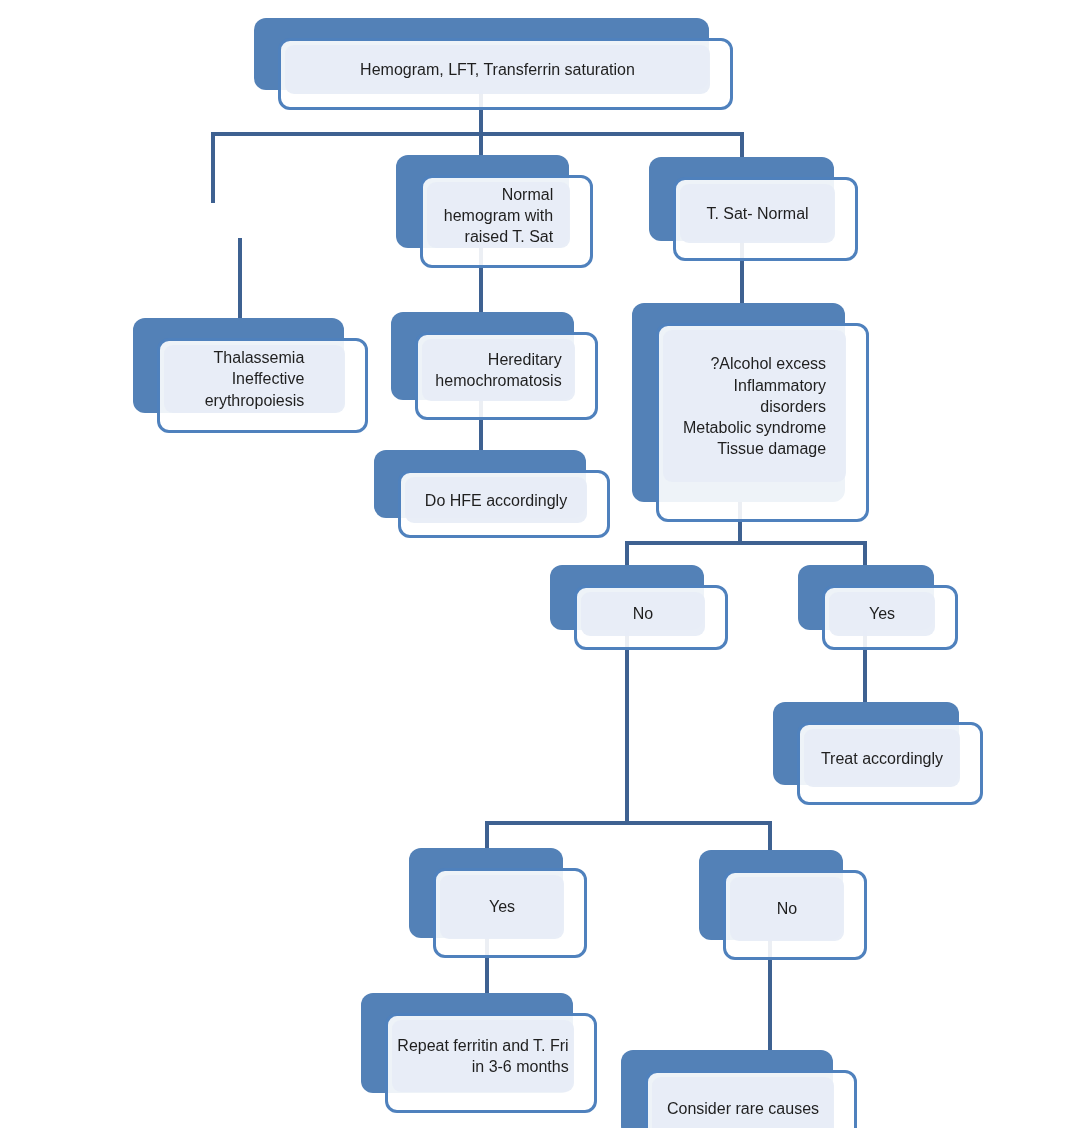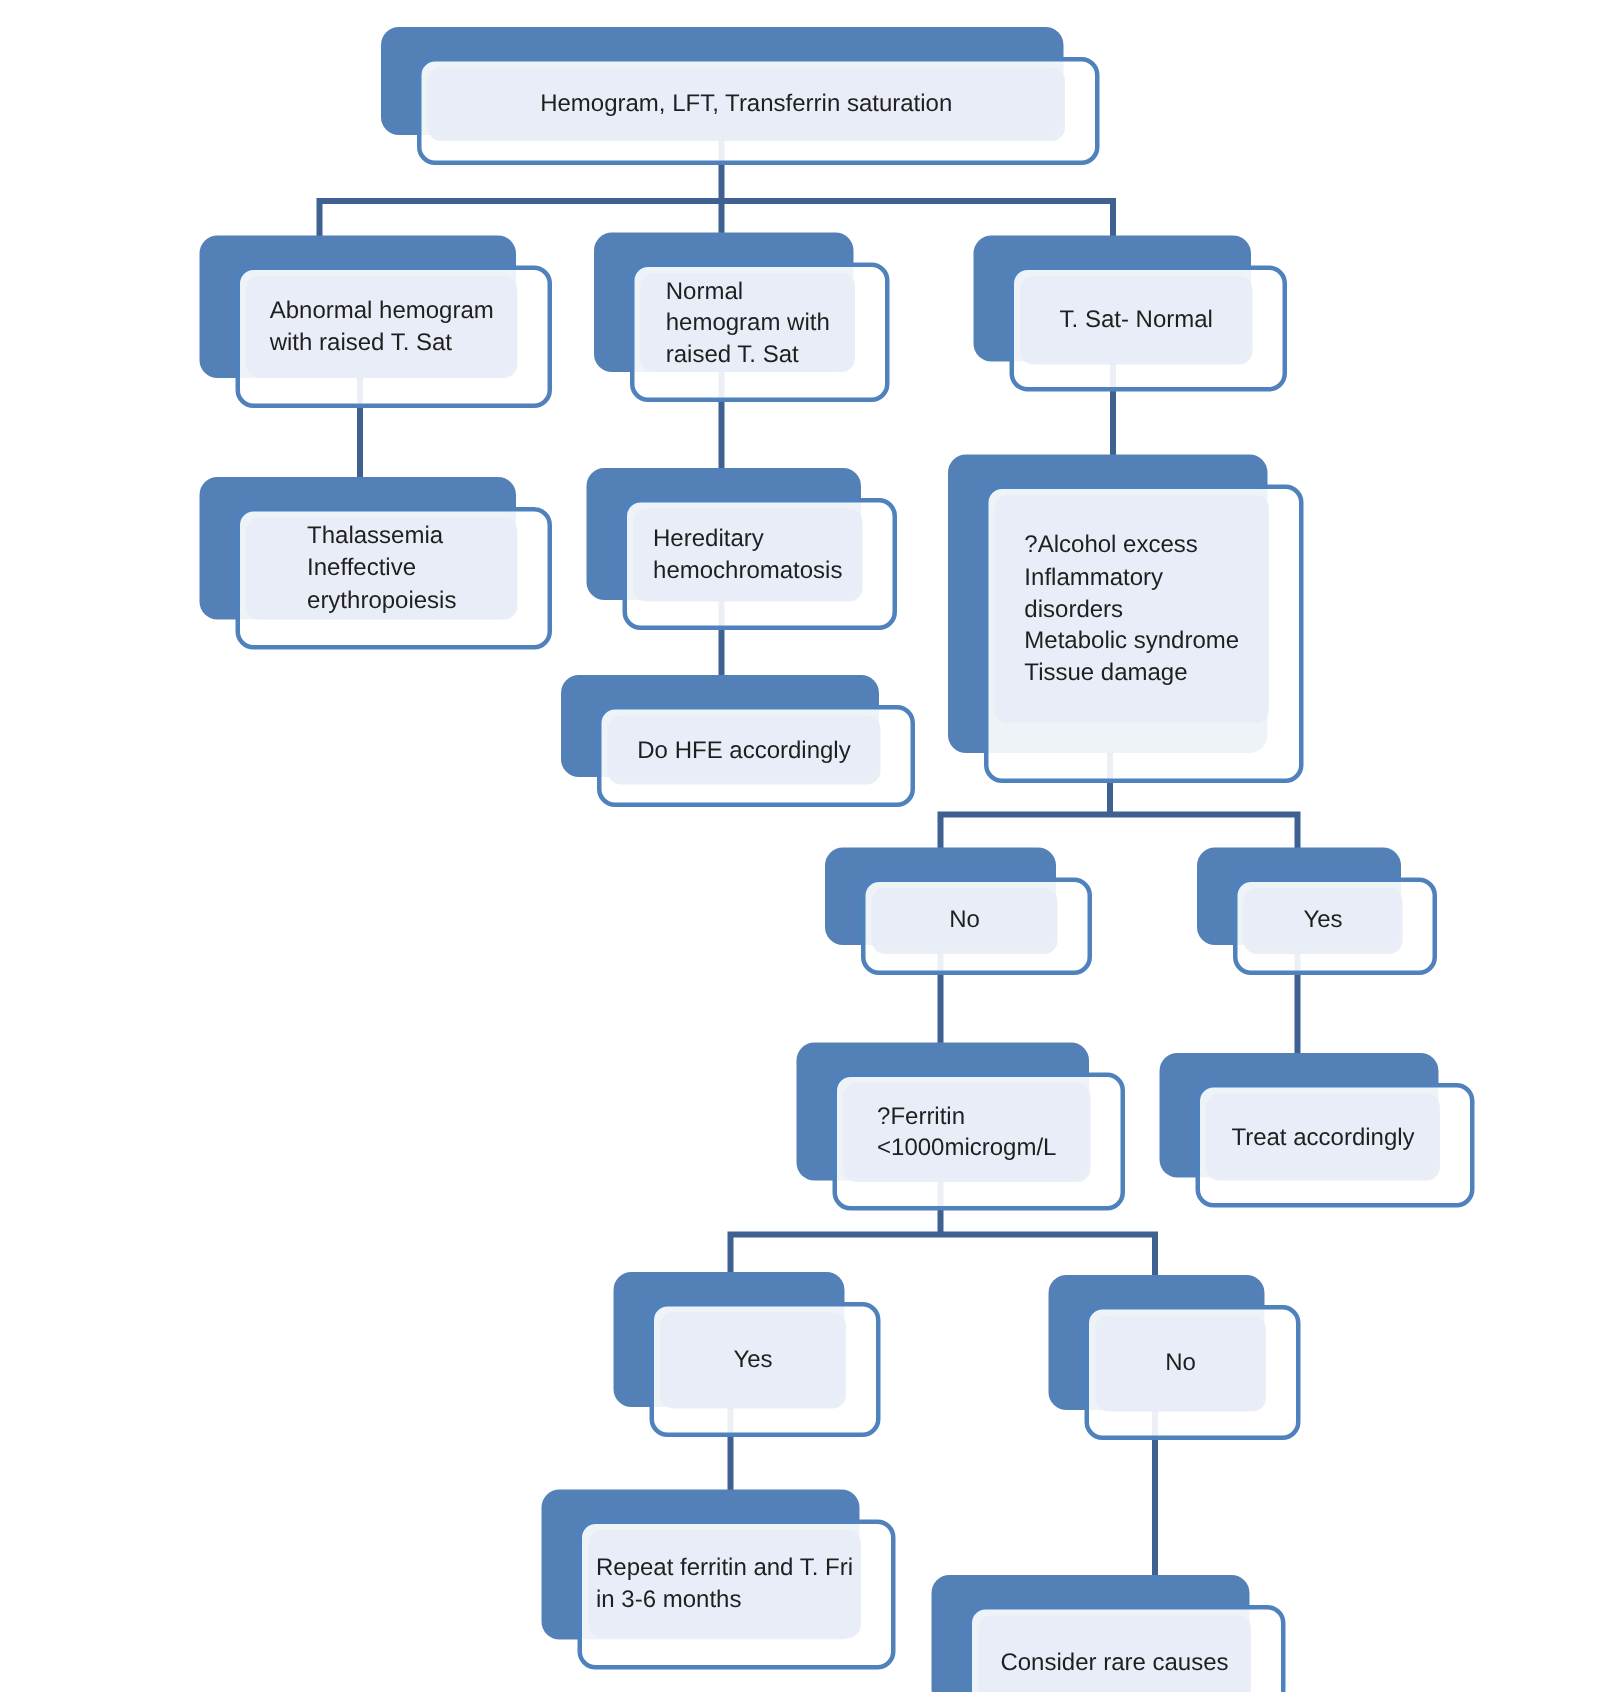--- a/index.html
+++ b/index.html
@@ -18,21 +18,21 @@
   .wires *{stroke:var(--connector);stroke-width:4;fill:none}
   .node{position:absolute;z-index:2}
   .shadow{position:absolute;left:-24px;top:-20px;width:100%;height:100%;
           background:var(--shadow-blue);border-radius:12px}
   .box{position:absolute;inset:0;background:var(--box-fill);
        border:3px solid var(--border-blue);border-radius:12px}
   .panel{position:absolute;left:4px;top:4px;right:20px;bottom:19%;
          background:var(--panel-fill);border-radius:9px;
          display:flex;align-items:center;justify-content:center}
   .label{font-size:16px;line-height:1.32;color:var(--text-color);
-         text-align:left;white-space:pre}
+         text-align:right;white-space:pre}
 </style>
 </head>
 <body>
 
 <div class="canvas">
 
   <svg class="wires" width="1080" height="1128" viewBox="0 0 1080 1128">
 
     <polyline points="213,203 213,134 742,134 742,365"></polyline>
     <line x1="481" y1="88" x2="481" y2="505"></line>
@@ -47,29 +47,20 @@
 
   <div class="node" style="left:278px;top:38px;width:455px;height:72px">
     <div class="shadow"></div>
     <div class="box">
       <div class="panel">
         <div class="label">Hemogram, LFT, Transferrin saturation</div>
       </div>
     </div>
   </div>
 
-  <div class="node" style="left:157px;top:177px;width:211px;height:95px">
-    <div class="shadow"></div>
-    <div class="box">
-      <div class="panel">
-        <div class="label">Abnormal hemogram
-with raised T. Sat</div>
-      </div>
-    </div>
-  </div>
 
   <div class="node" style="left:673px;top:177px;width:185px;height:84px">
     <div class="shadow"></div>
     <div class="box">
       <div class="panel">
         <div class="label">T. Sat- Normal</div>
       </div>
     </div>
   </div>
 
@@ -138,29 +129,20 @@
 
   <div class="node" style="left:822px;top:585px;width:136px;height:65px">
     <div class="shadow"></div>
     <div class="box">
       <div class="panel">
         <div class="label">Yes</div>
       </div>
     </div>
   </div>
 
-  <div class="node" style="left:555px;top:715px;width:195px;height:92px">
-    <div class="shadow"></div>
-    <div class="box">
-      <div class="panel">
-        <div class="label">?Ferritin
-&lt;1000microgm/L</div>
-      </div>
-    </div>
-  </div>
 
   <div class="node" style="left:797px;top:722px;width:186px;height:83px">
     <div class="shadow"></div>
     <div class="box">
       <div class="panel">
         <div class="label">Treat accordingly</div>
       </div>
     </div>
   </div>
 

